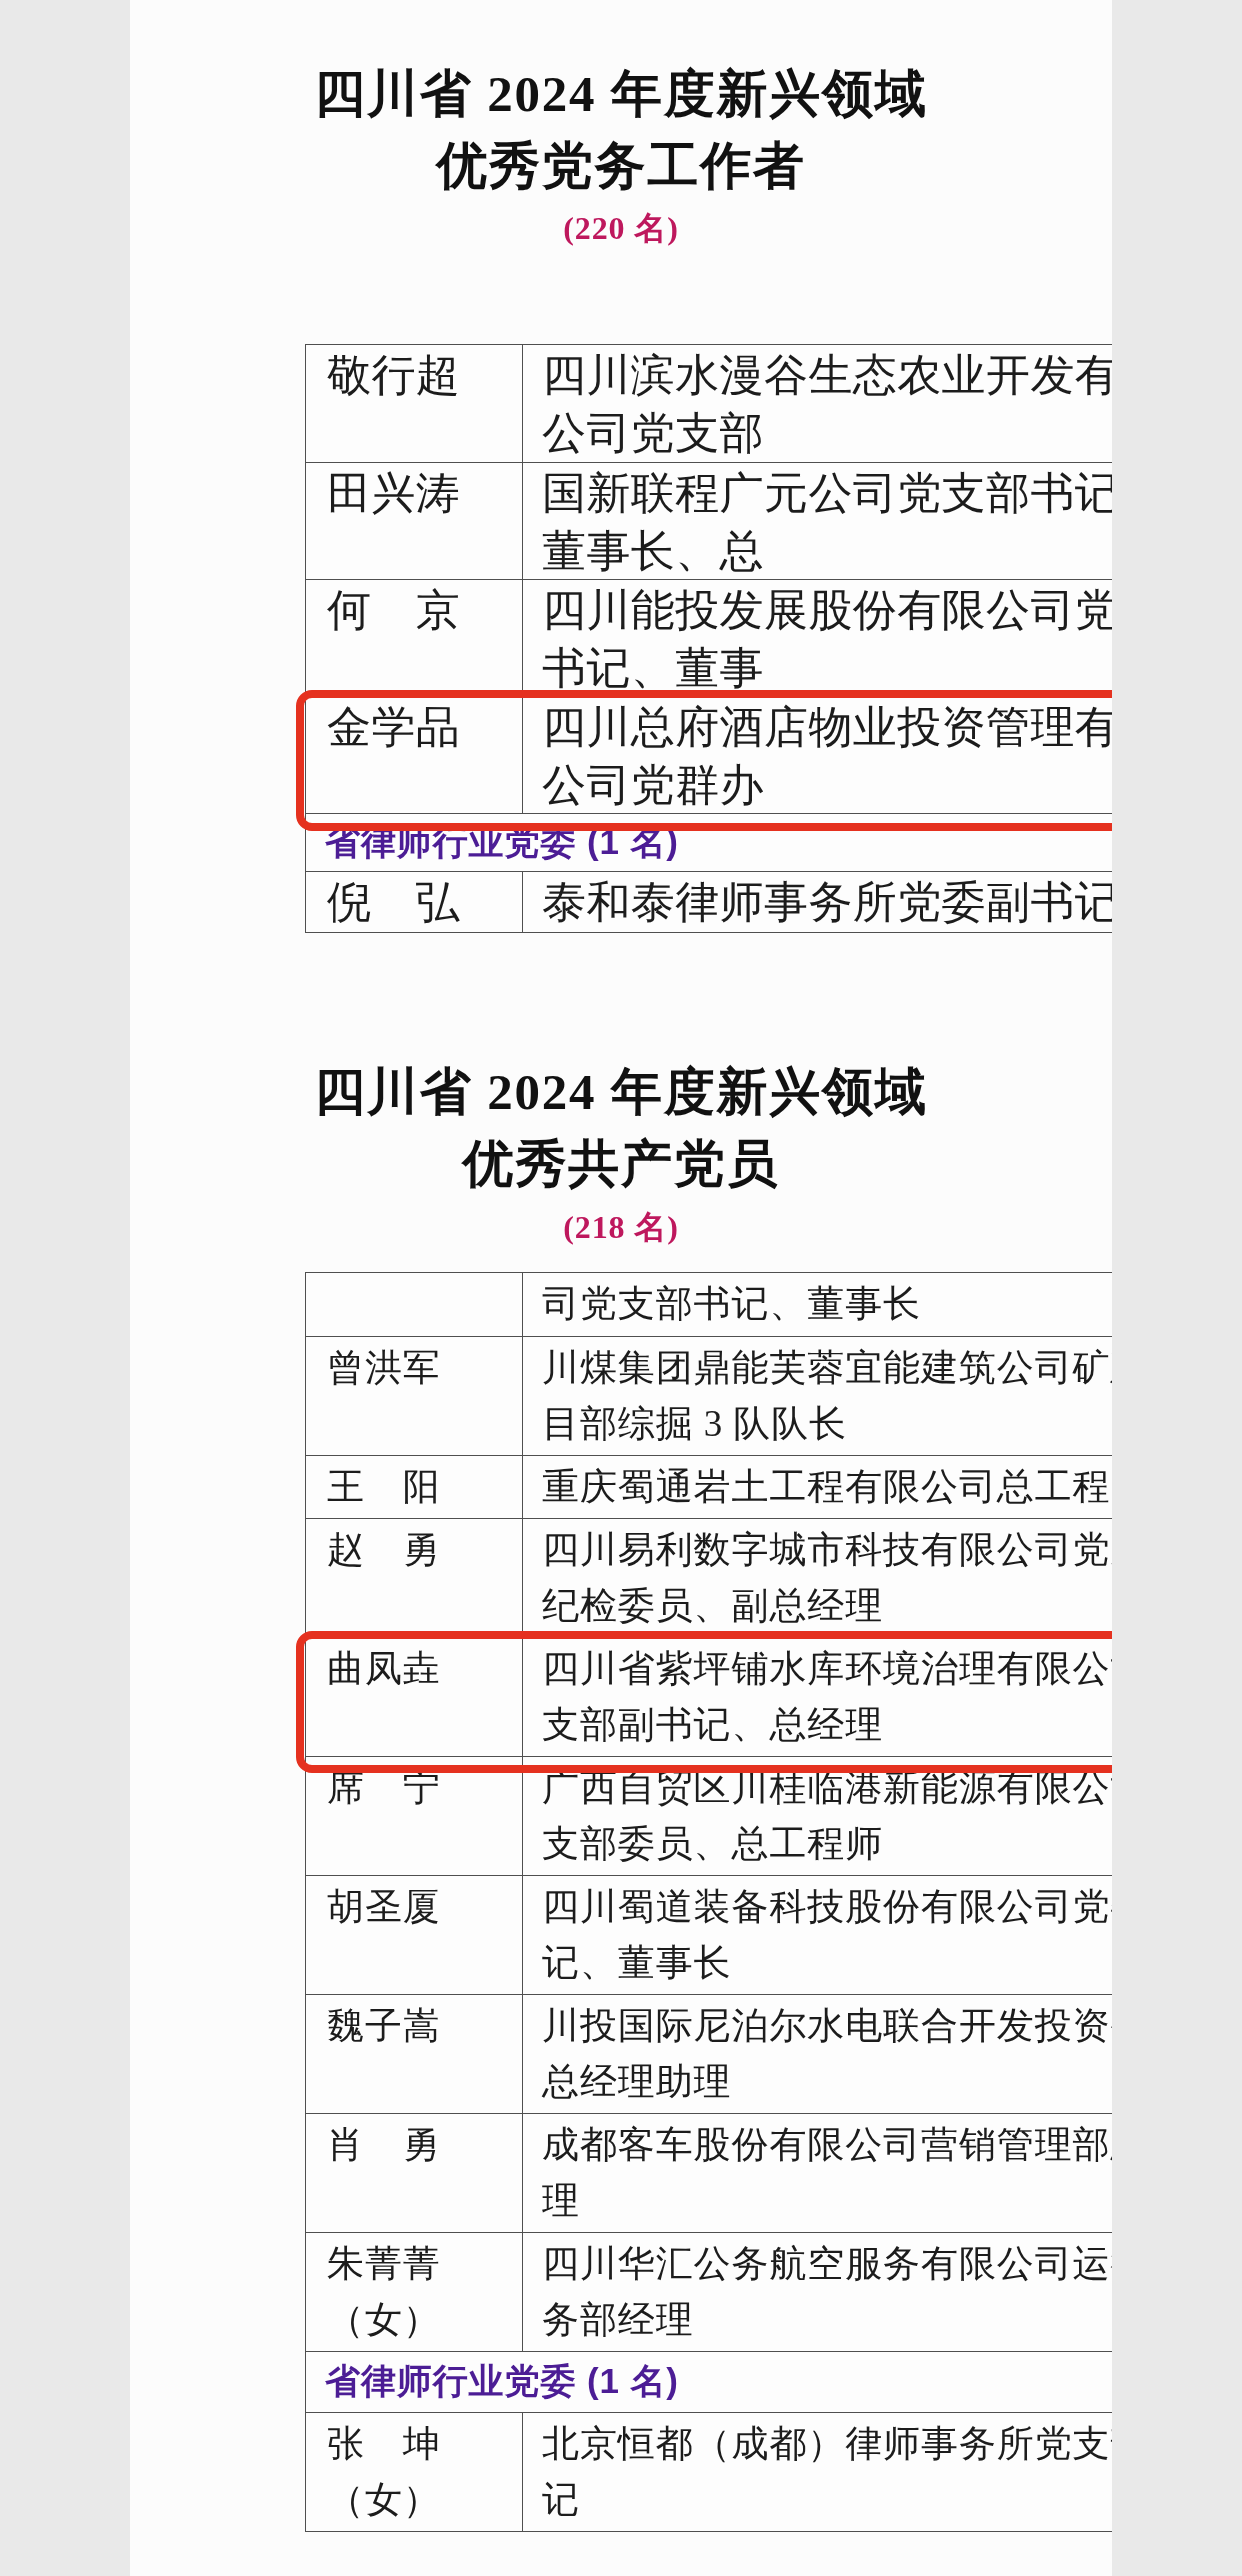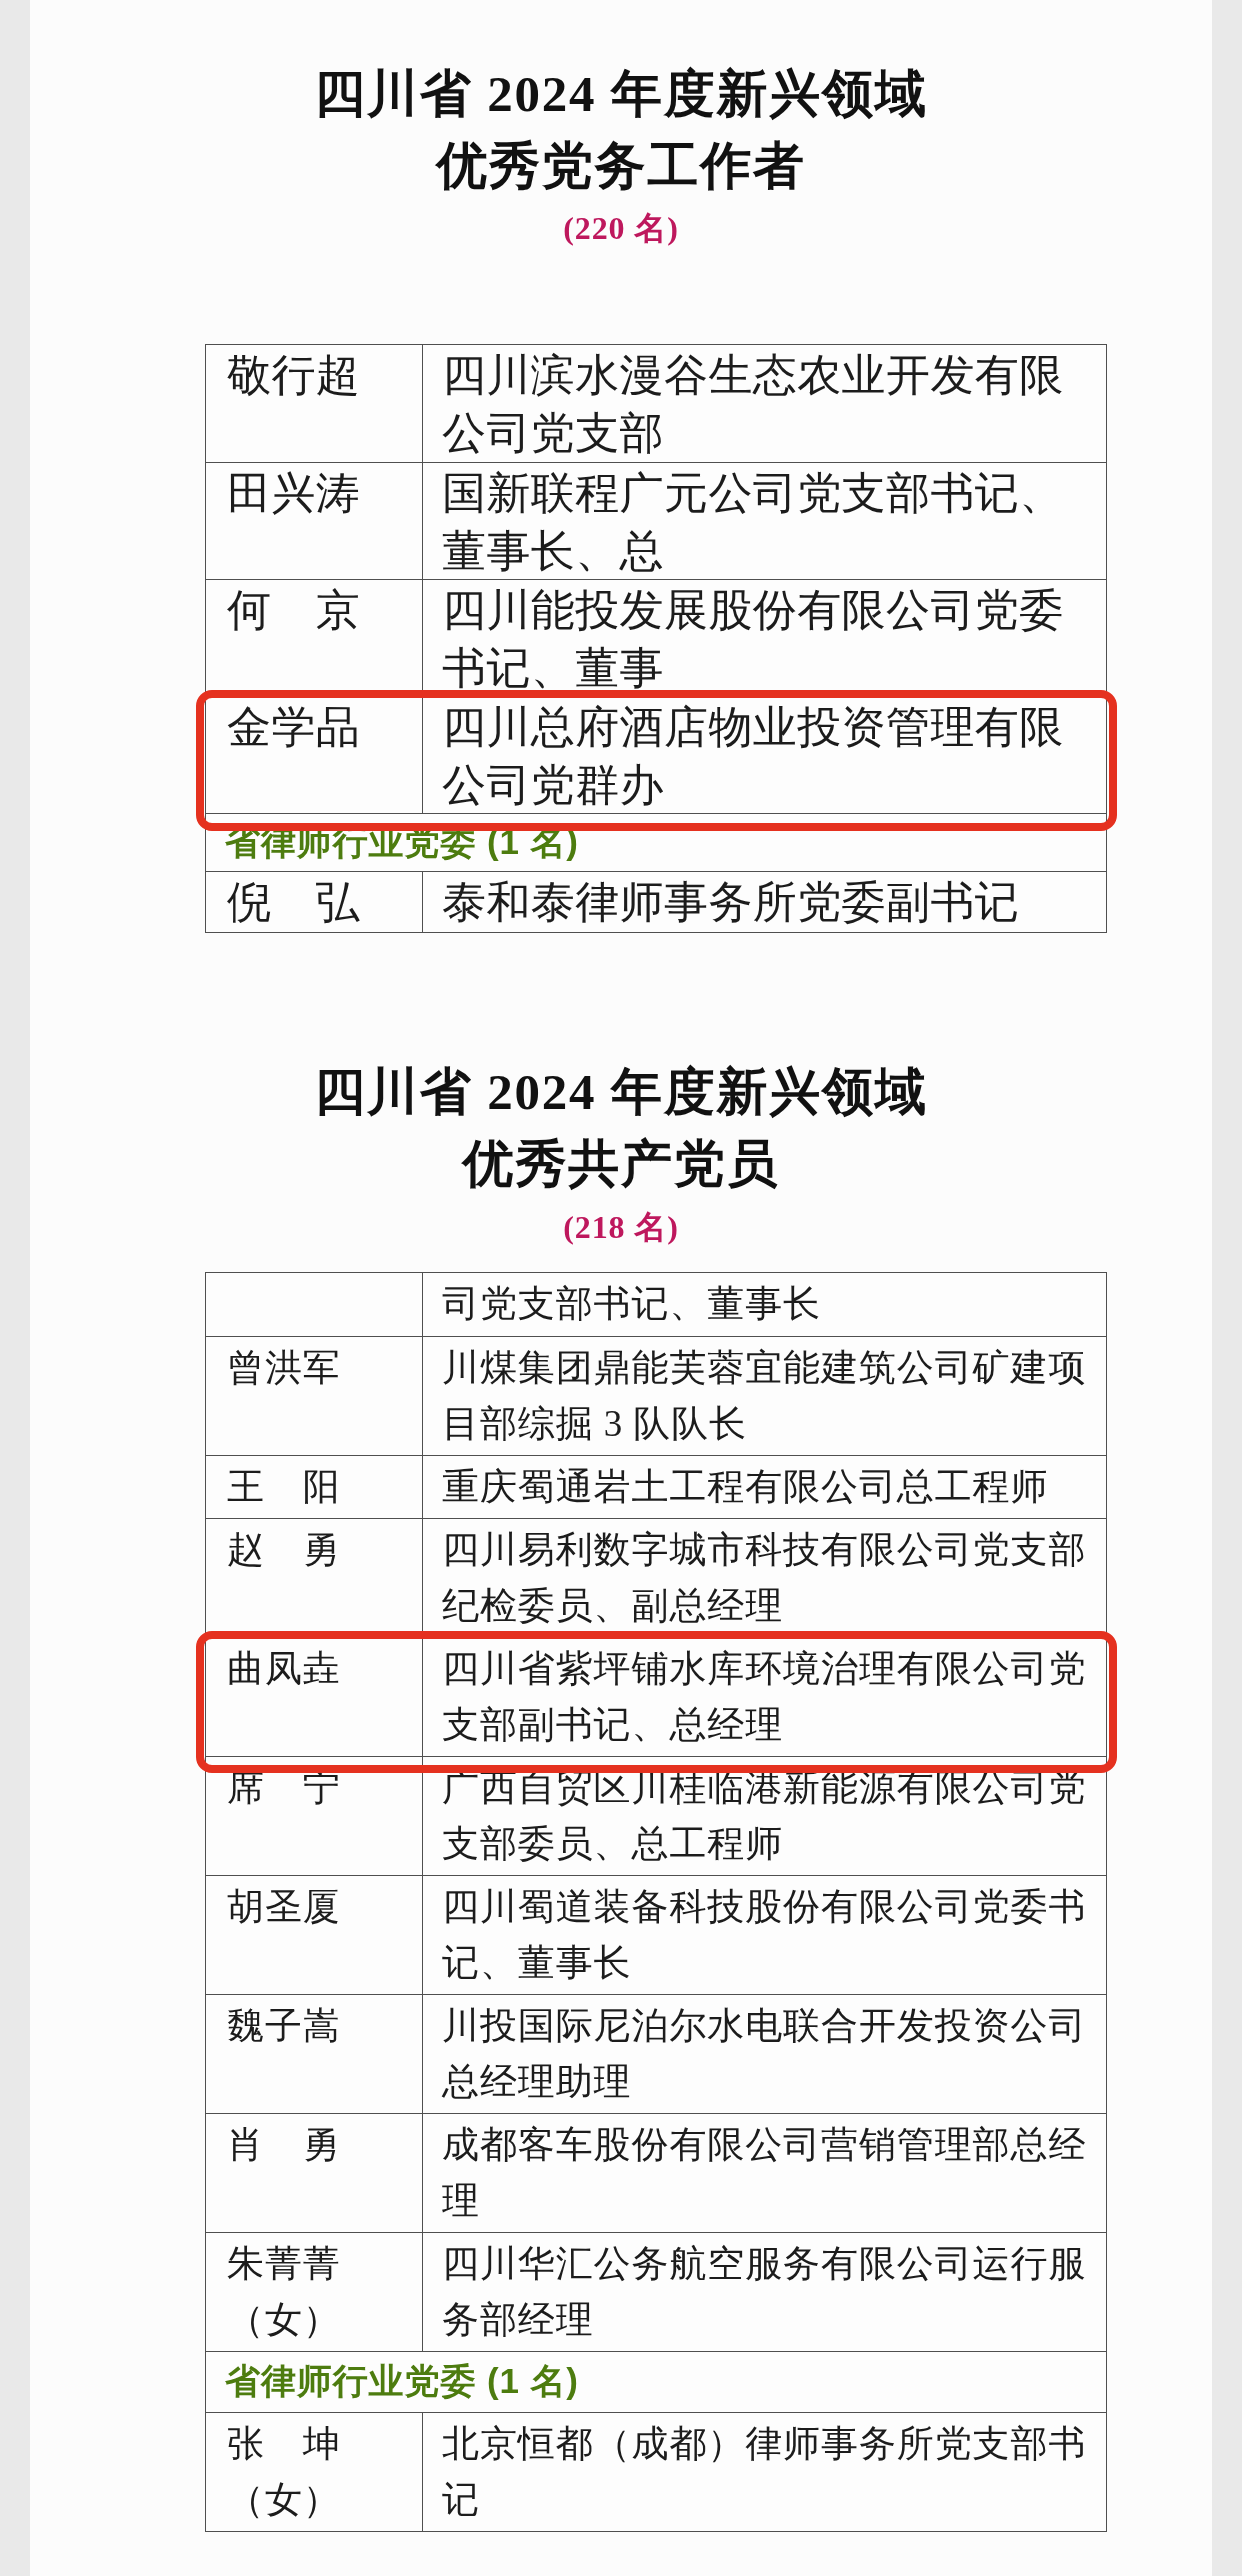--- a/index.html
+++ b/index.html
@@ -2,21 +2,21 @@
 <html style="font-size:14px"><head>
 <meta charset="utf-8">
 <style>
   html,body{margin:0;padding:0;}
   body{
     background:#e9e9e9;
     font-family:"Liberation Serif","DejaVu Serif",serif;
   }
   .page{
     position:relative;
-    width:1182px;
+    width:982px;
     height:2576px;
     margin:0 auto;
     background:#fcfcfc;
     overflow:hidden;
     box-sizing:border-box;
     padding-top:58px;
     color:#1c1c1c;
   }
   
   .title-block{ text-align:center; }
@@ -85,21 +85,21 @@
   }
   
   .group-row{
     display:flex;
     align-items:center;
     padding-left:19px;
     font-family:"Liberation Sans","DejaVu Sans",sans-serif;
     font-weight:700;
     font-size:35px;
     letter-spacing:0.9px;
-    color:#4d7c0f;
+    color:#4c1d95;
   }
   
   .red-box{
     position:absolute;
     left:-10.5px;
     right:-10.5px;
     border:8px solid #e5311f;
     border-radius:16px;
     pointer-events:none;
     z-index:5;

